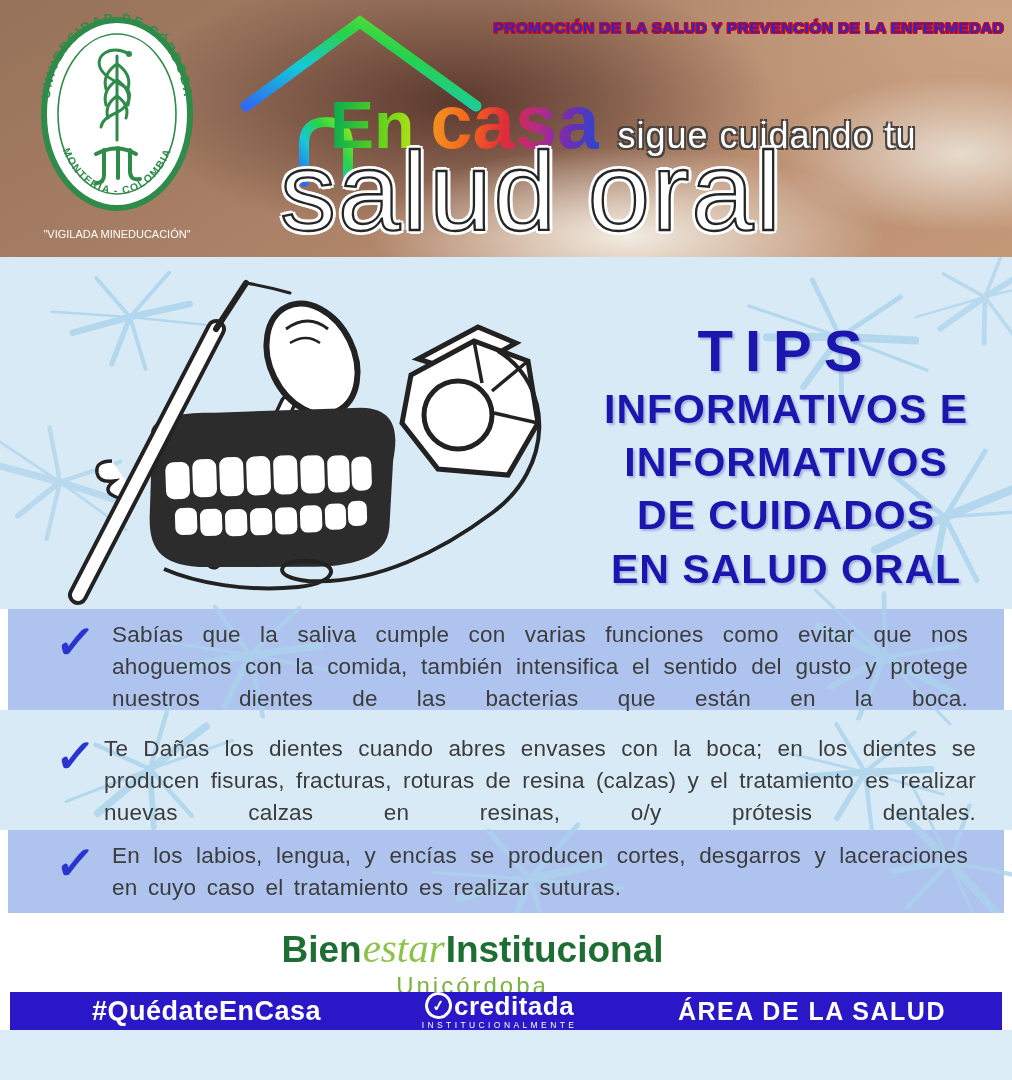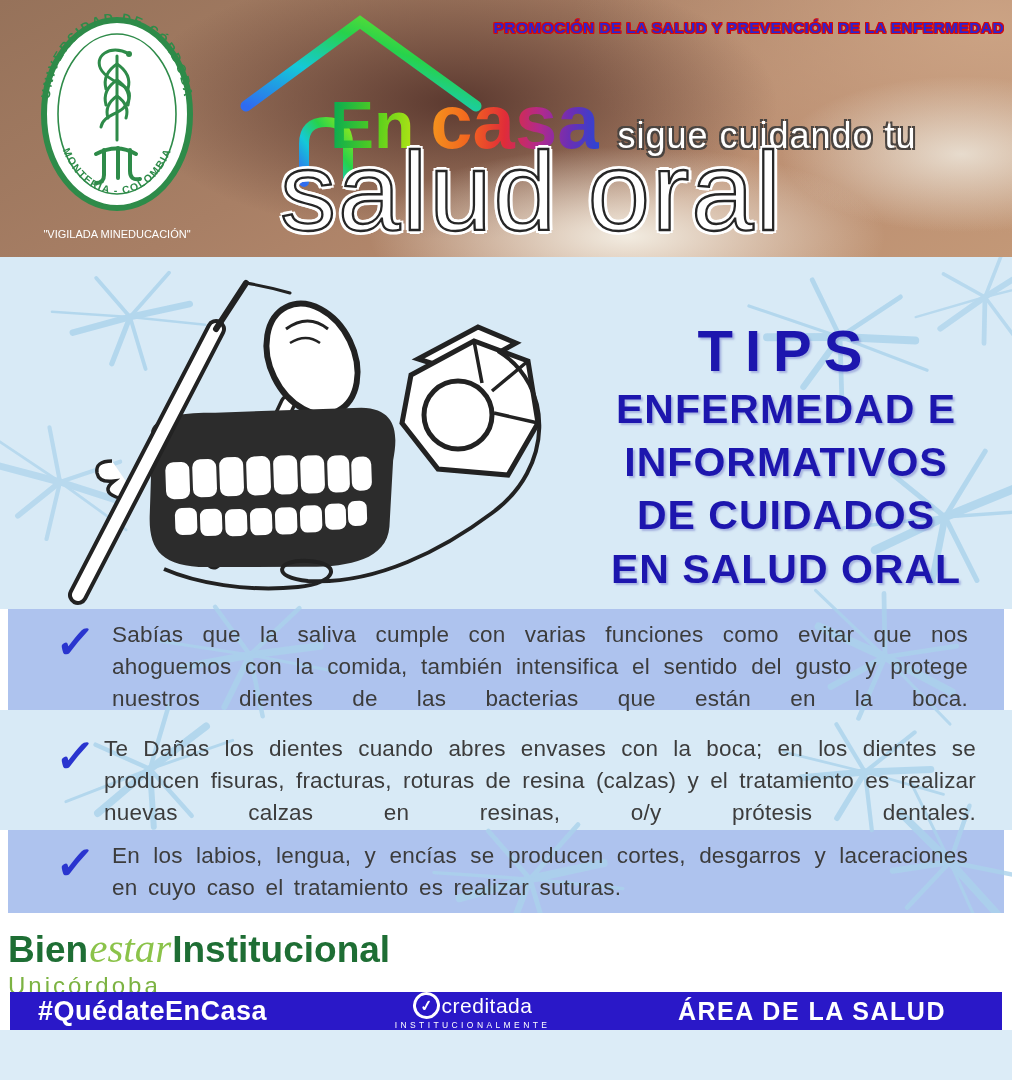--- a/index.html
+++ b/index.html
@@ -70,39 +70,39 @@
     position:relative;z-index:2;
     font-size:22.5px;font-weight:normal;color:#3c3c3c;line-height:1.42;
     letter-spacing:.2px;word-spacing:4px;text-align:justify;
   }
   .stretch-last .bullet-text{text-align-last:justify;}
   .row1{top:352px;height:101px;}
   .row2{top:466px;height:104px;}
   .row3{top:573px;height:83px;}
   
   .footer-white{position:absolute;top:913px;left:0;width:1012px;height:117px;background:#ffffff;}
-  .brand{position:absolute;top:14px;left:8px;width:945px;line-height:1.05;}
+  .brand{position:absolute;top:14px;left:0;width:945px;text-align:center;line-height:1.05;}
   .brand-line1{white-space:nowrap;}
   .part-bien,.part-inst{font-size:37px;font-weight:bold;color:#1e6e34;}
   .part-estar{font-size:41px;font-style:italic;color:#8bc34a;font-family:"Liberation Serif",serif;margin:0 1px;}
   .brand-sub{font-size:24px;color:#7cb342;letter-spacing:3px;margin-top:3px;}
   .bottom-bar{
     position:absolute;top:992px;left:10px;right:10px;height:38px;z-index:2;
     background:#2a18c8;display:flex;align-items:center;justify-content:space-between;
-    padding:0 56px 0 28px;box-sizing:border-box;color:#ffffff;
+    padding:0 56px 0 82px;box-sizing:border-box;color:#ffffff;
   }
   .hashtag{font-size:27px;font-weight:bold;letter-spacing:.5px;}
   .accredited{display:flex;flex-direction:column;align-items:center;line-height:1;}
   .accredited-main-row{display:flex;align-items:center;}
   .accredited-check{
     width:21px;height:21px;border:3px solid #ffffff;border-radius:50%;
     display:flex;align-items:center;justify-content:center;
     font-size:15px;font-weight:bold;margin-right:2px;transform:rotate(-8deg);
   }
-  .accredited-main{font-size:21px;font-weight:normal;letter-spacing:.5px;}
+  .accredited-main{font-size:26px;font-weight:bold;letter-spacing:.5px;}
   .accredited-sub{font-size:8.5px;letter-spacing:3.4px;margin-top:2px;}
   .area-label{font-size:25px;font-weight:bold;letter-spacing:1.5px;}
   .bottom-strip{position:absolute;top:1030px;left:0;width:1012px;height:50px;background:#dcecf7;}
 </style>
 </head>
 <body>
 
 <div class="poster">
 
   <div class="photo-band"></div>
@@ -233,21 +233,21 @@
         <line x1="32" y1="332" x2="170" y2="66" stroke="#ffffff" stroke-width="12" stroke-linecap="round"></line>
         <line x1="170" y1="66" x2="200" y2="20" stroke="#222222" stroke-width="6" stroke-linecap="round"></line>
         <path d="M200,20 q24,4 44,10" stroke="#222222" stroke-width="3" fill="none" stroke-linecap="round"></path>
       </g>
 
       <path d="M452,88 C508,122 508,205 446,250 C398,286 330,322 262,318 C225,315 230,296 262,298 C296,300 292,320 252,324 C200,329 150,320 118,306" stroke="#222222" stroke-width="4" fill="none"></path>
     </svg>
 
     <div class="tips-heading">
       <div class="tips-line1">TIPS</div>
-      <div class="tips-line">ENFERMEDAD E</div>
+      <div class="tips-line">INFORMATIVOS E</div>
       <div class="tips-line">INFORMATIVOS</div>
       <div class="tips-line">DE CUIDADOS</div>
       <div class="tips-line">EN SALUD ORAL</div>
     </div>
 
     <div class="bullet-row band stretch-last row1">
       <span class="check">✓</span>
       <div class="bullet-text">Sabías que la saliva cumple con varias funciones como evitar que nos ahoguemos con la comida, también intensifica el sentido del gusto y protege nuestros dientes de las bacterias que están en la boca.</div>
     </div>
 

